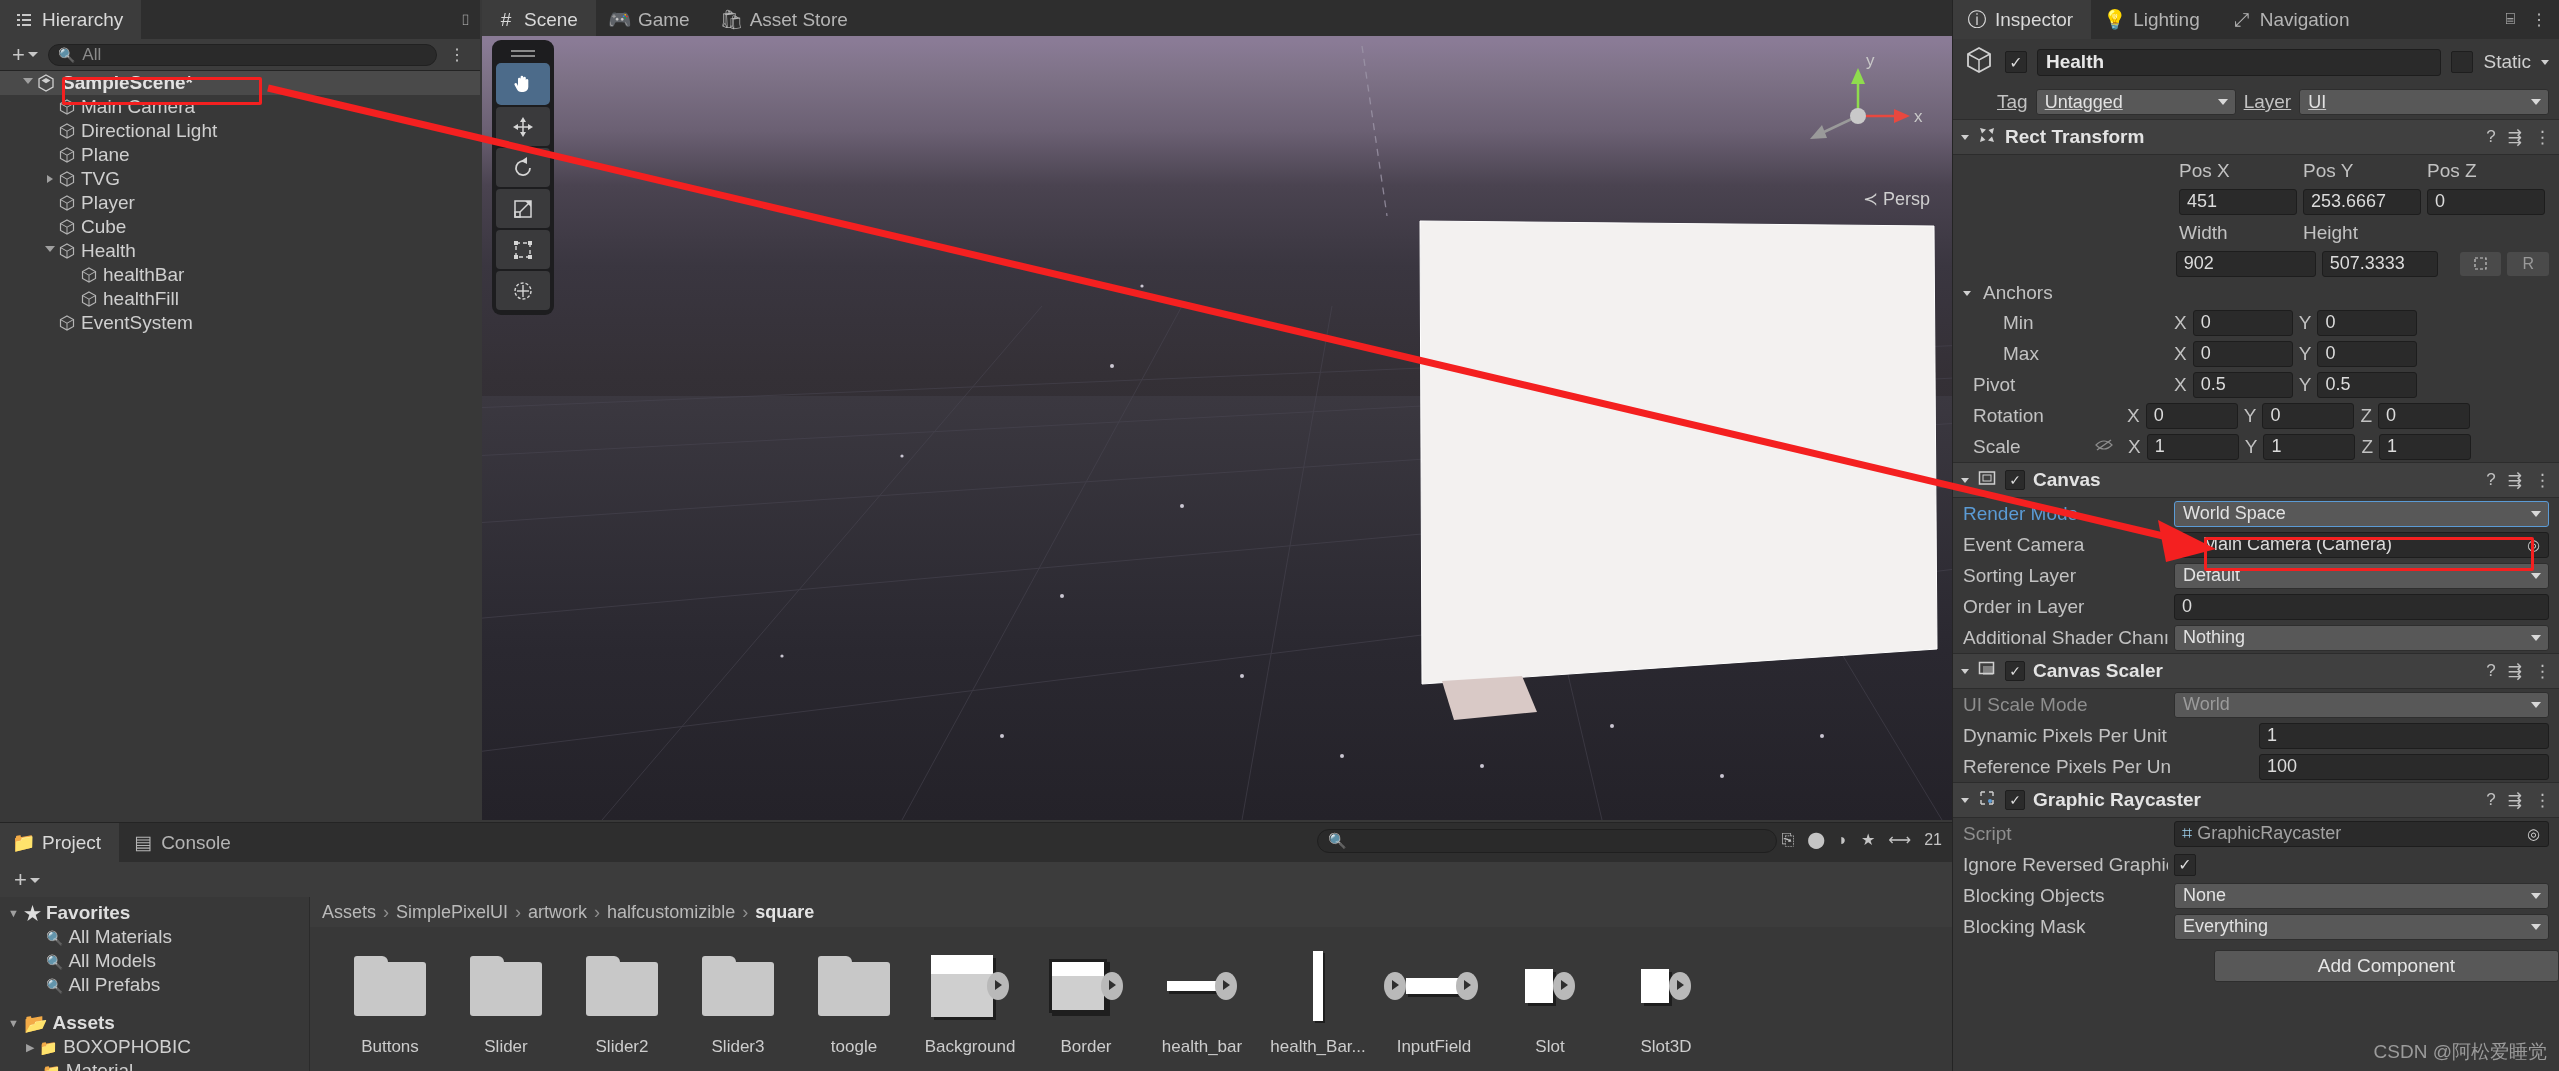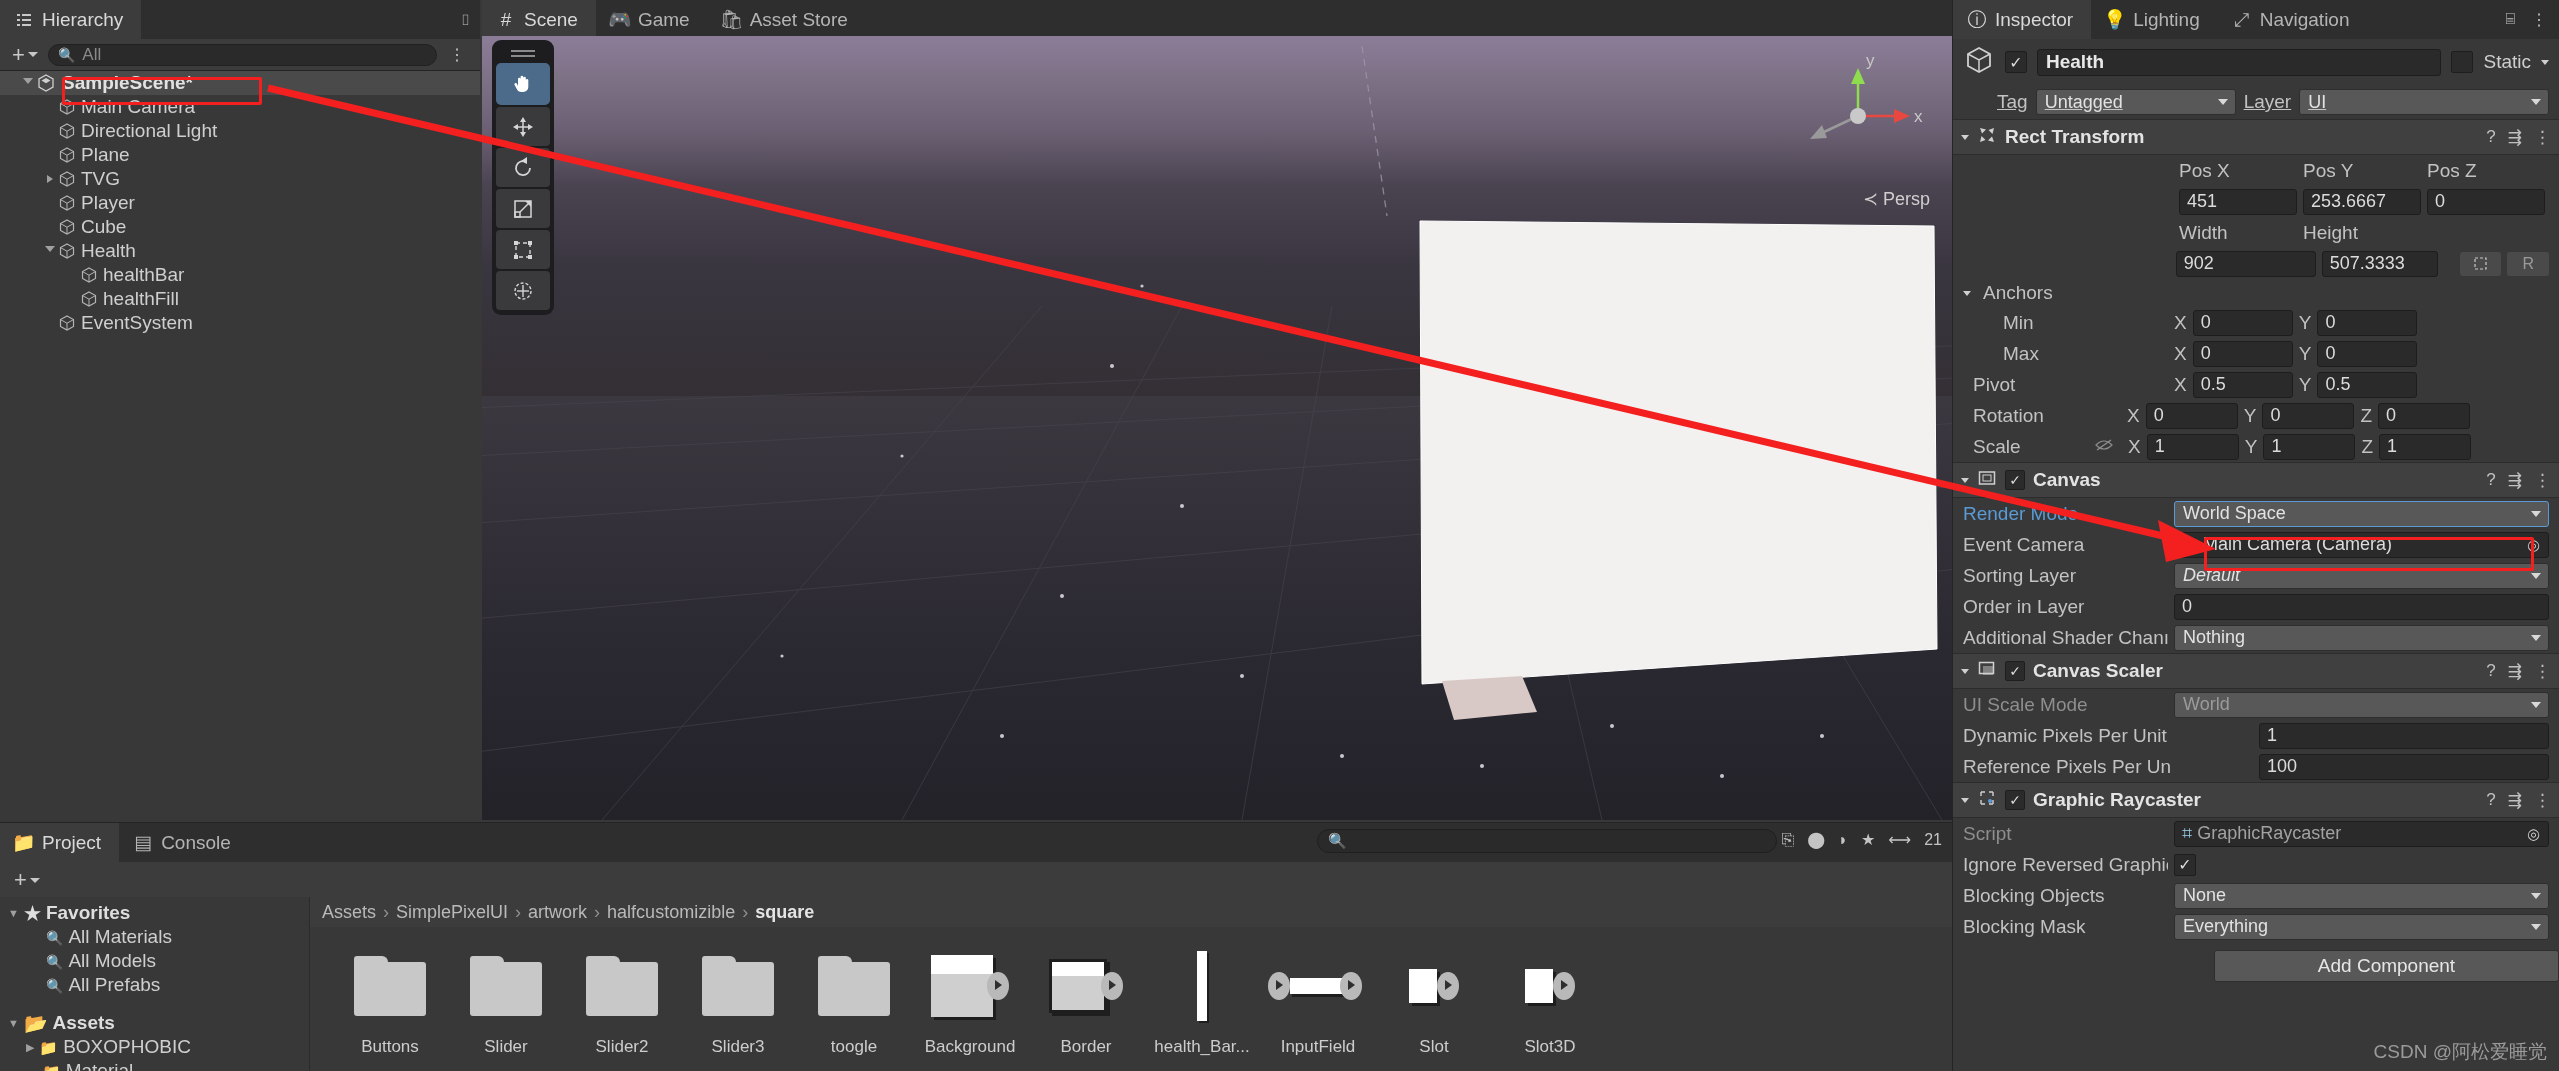--- a/index.html
+++ b/index.html
@@ -765,21 +765,21 @@
       <div class="frow">
         <div class="lbl" style="width: 205px; flex: 0 0 auto; padding-left: 0px; overflow: hidden; white-space: nowrap;">Event Camera</div>
         <div class="num" style="flex: 1 1 0%; position: relative;">
           <span style="display:inline-block;width:16px;height:11px;background:#3ec8f5;margin-right:5px;clip-path:polygon(0 0,70% 0,70% 100%,0 100%,0 0);"></span>
           <span>Main Camera (Camera)</span>
           <span style="position:absolute;right:8px;color:#cfcfcf;font-size:15px">◎</span>
         </div>
       </div>
       <div class="frow">
         <div class="lbl" style="width: 205px; flex: 0 0 auto; padding-left: 0px; overflow: hidden; white-space: nowrap;">Sorting Layer</div>
-        <div class="dd" style="flex: 1 1 0%; font-style: italic;">
+        <div class="dd" style="flex: 1 1 0%;">
           <span>Default</span>
           <span class="arr"></span>
         </div>
       </div>
       <div class="frow">
         <div class="lbl" style="width: 205px; flex: 0 0 auto; padding-left: 0px; overflow: hidden; white-space: nowrap;">Order in Layer</div>
         <div class="num" style="flex: 1 1 0%;">
           <span>0</span>
         </div>
       </div>
@@ -1003,20 +1003,31 @@
                 <div style="width:58px;height:54px;background:linear-gradient(#ffffff 0 30%,#cfcfcf 30% 100%);border:3px solid #1e1e1e;box-shadow:3px 3px 0 #1e1e1e"></div>
                 <span style="display:inline-block;width:22px;height:28px;border-radius:50%;background:#b9b9b9;position:relative;margin-left:-6px">
                   <span style="position:absolute;left:8px;top:8px;width:0;height:0;border-left:7px solid #2f2f2f;border-top:5px solid transparent;border-bottom:5px solid transparent"></span>
                 </span>
               </div>
             </div>
             <div class="celllbl">Border</div>
           </div>
           <div class="cell">
             <div class="cellimg">
+              <div style="display:flex;align-items:center">
+                <div style="width:54px;height:10px;background:#ffffff;box-shadow:2px 3px 0 #1e1e1e"></div>
+                <span style="display:inline-block;width:22px;height:28px;border-radius:50%;background:#b9b9b9;position:relative;margin-left:-6px">
+                  <span style="position:absolute;left:8px;top:8px;width:0;height:0;border-left:7px solid #2f2f2f;border-top:5px solid transparent;border-bottom:5px solid transparent"></span>
+                </span>
+              </div>
+            </div>
+            <div class="celllbl">health_bar</div>
+          </div>
+          <div class="cell">
+            <div class="cellimg">
               <div style="display:flex;align-items:center;justify-content:center;width:100%">
                 <div style="width:10px;height:70px;background:#ffffff;box-shadow:2px 2px 0 #1e1e1e"></div>
               </div>
             </div>
             <div class="celllbl">health_Bar...</div>
           </div>
           <div class="cell">
             <div class="cellimg">
               <div style="display:flex;align-items:center">
                 <span style="display:inline-block;width:22px;height:28px;border-radius:50%;background:#b9b9b9;position:relative;margin-left:-6px">

